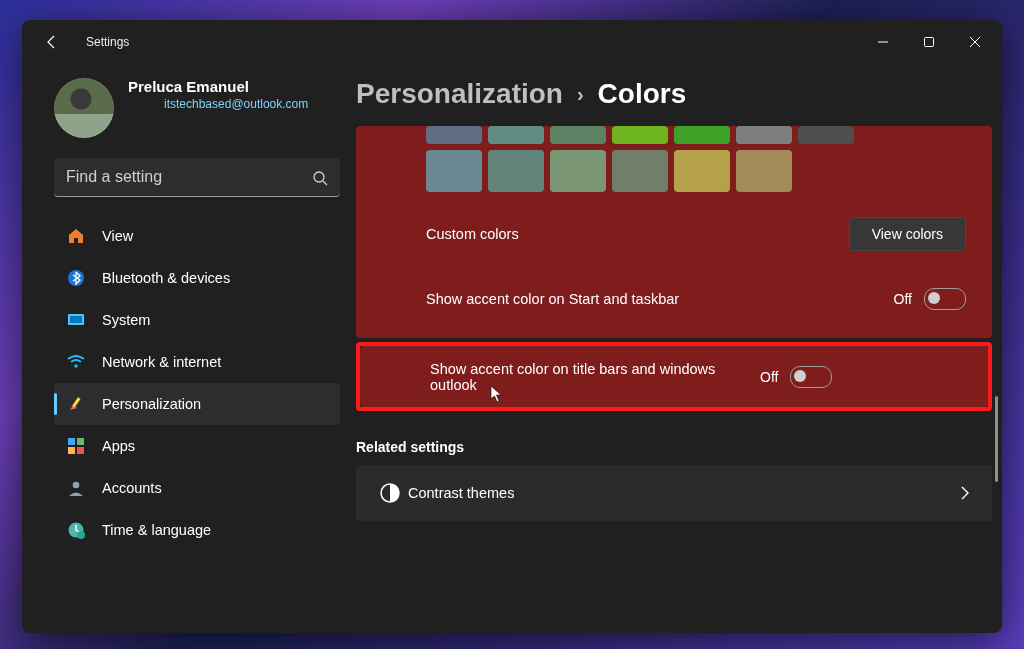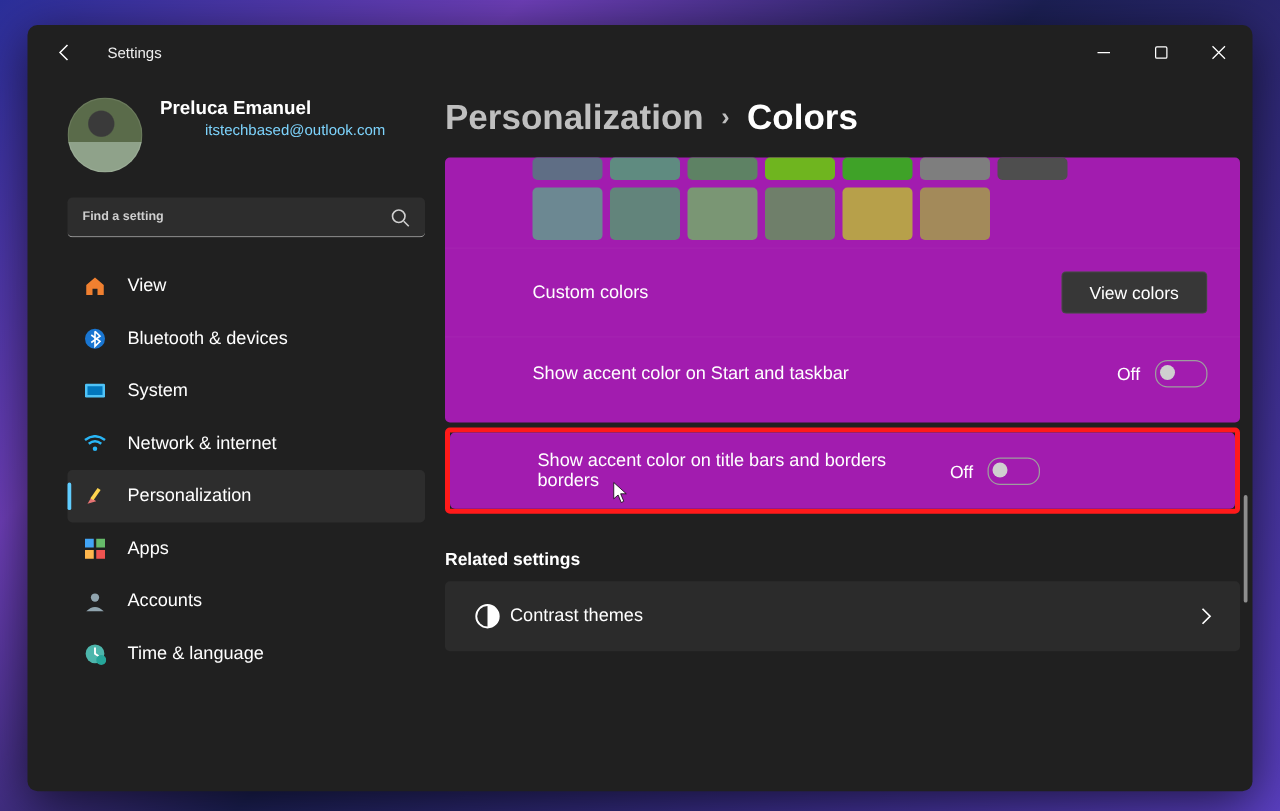--- a/index.html
+++ b/index.html
@@ -78,22 +78,21 @@
   }
   .search input {
     width: 100%;
     box-sizing: border-box;
     background: #2d2d2d;
     border: none;
     border-bottom: 1px solid #9e9e9e;
     border-radius: 4px;
     color: #fff;
     padding: 10px 40px 10px 12px;
-    font-size: 10px;
-    font-weight: bold;
+    font-size: 16px;
   }
   .search input::placeholder { color:#cfcfcf; }
   .search .icon {
     position: absolute; right: 12px; top: 50%; transform: translateY(-50%);
     color: #d0d0d0;
   }
   .nav { list-style:none; margin:0; padding:0; }
   .nav li {
     display:flex; align-items:center; gap:16px;
     padding: 11px 12px;
@@ -122,21 +121,21 @@
   }
   .breadcrumb {
     font-size: 28px;
     font-weight: 600;
     margin: 0 0 16px 0;
     display:flex; align-items:center; gap:14px;
   }
   .breadcrumb .parent { color:#bfbfbf; }
   .breadcrumb .chev { color:#bfbfbf; font-size:20px; }
   .card {
-    background:#a21caf;
+    background:#7f1d1d;
     border-radius:4px;
     margin-bottom:4px;
   }
   .swatch-card { padding: 0 0 10px 0;}
   .swatch-row { display:flex; gap:6px; padding: 0 0 6px 70px;}
   .swatch {
     width:56px; height:42px;
     border-radius:4px;
   }
   .row {
@@ -366,21 +365,21 @@
           <div class="toggle-wrap">
             <span class="toggle-state">Off</span>
             <div class="toggle"></div>
           </div>
         </div>
       </div>
 
       <div class="highlight">
         <div class="card" style="margin:0;">
           <div class="row" style="position:relative;">
-            <div class="label" style="max-width:330px;">Show accent color on title bars and borders borders</div>
+            <div class="label" style="max-width:330px;">Show accent color on title bars and windows outlook</div>
             <div class="toggle-wrap">
               <span class="toggle-state">Off</span>
               <div class="toggle"></div>
             </div>
             <svg class="cursor" style="left:130px; top:38px;" viewBox="0 0 14 18">
               <path d="M1 1 L1 14 L4.5 11 L7 17 L9 16 L6.5 10 L11 10 Z" fill="#fff" stroke="#000" stroke-width="0.6"></path>
             </svg>
           </div>
         </div>
       </div>

